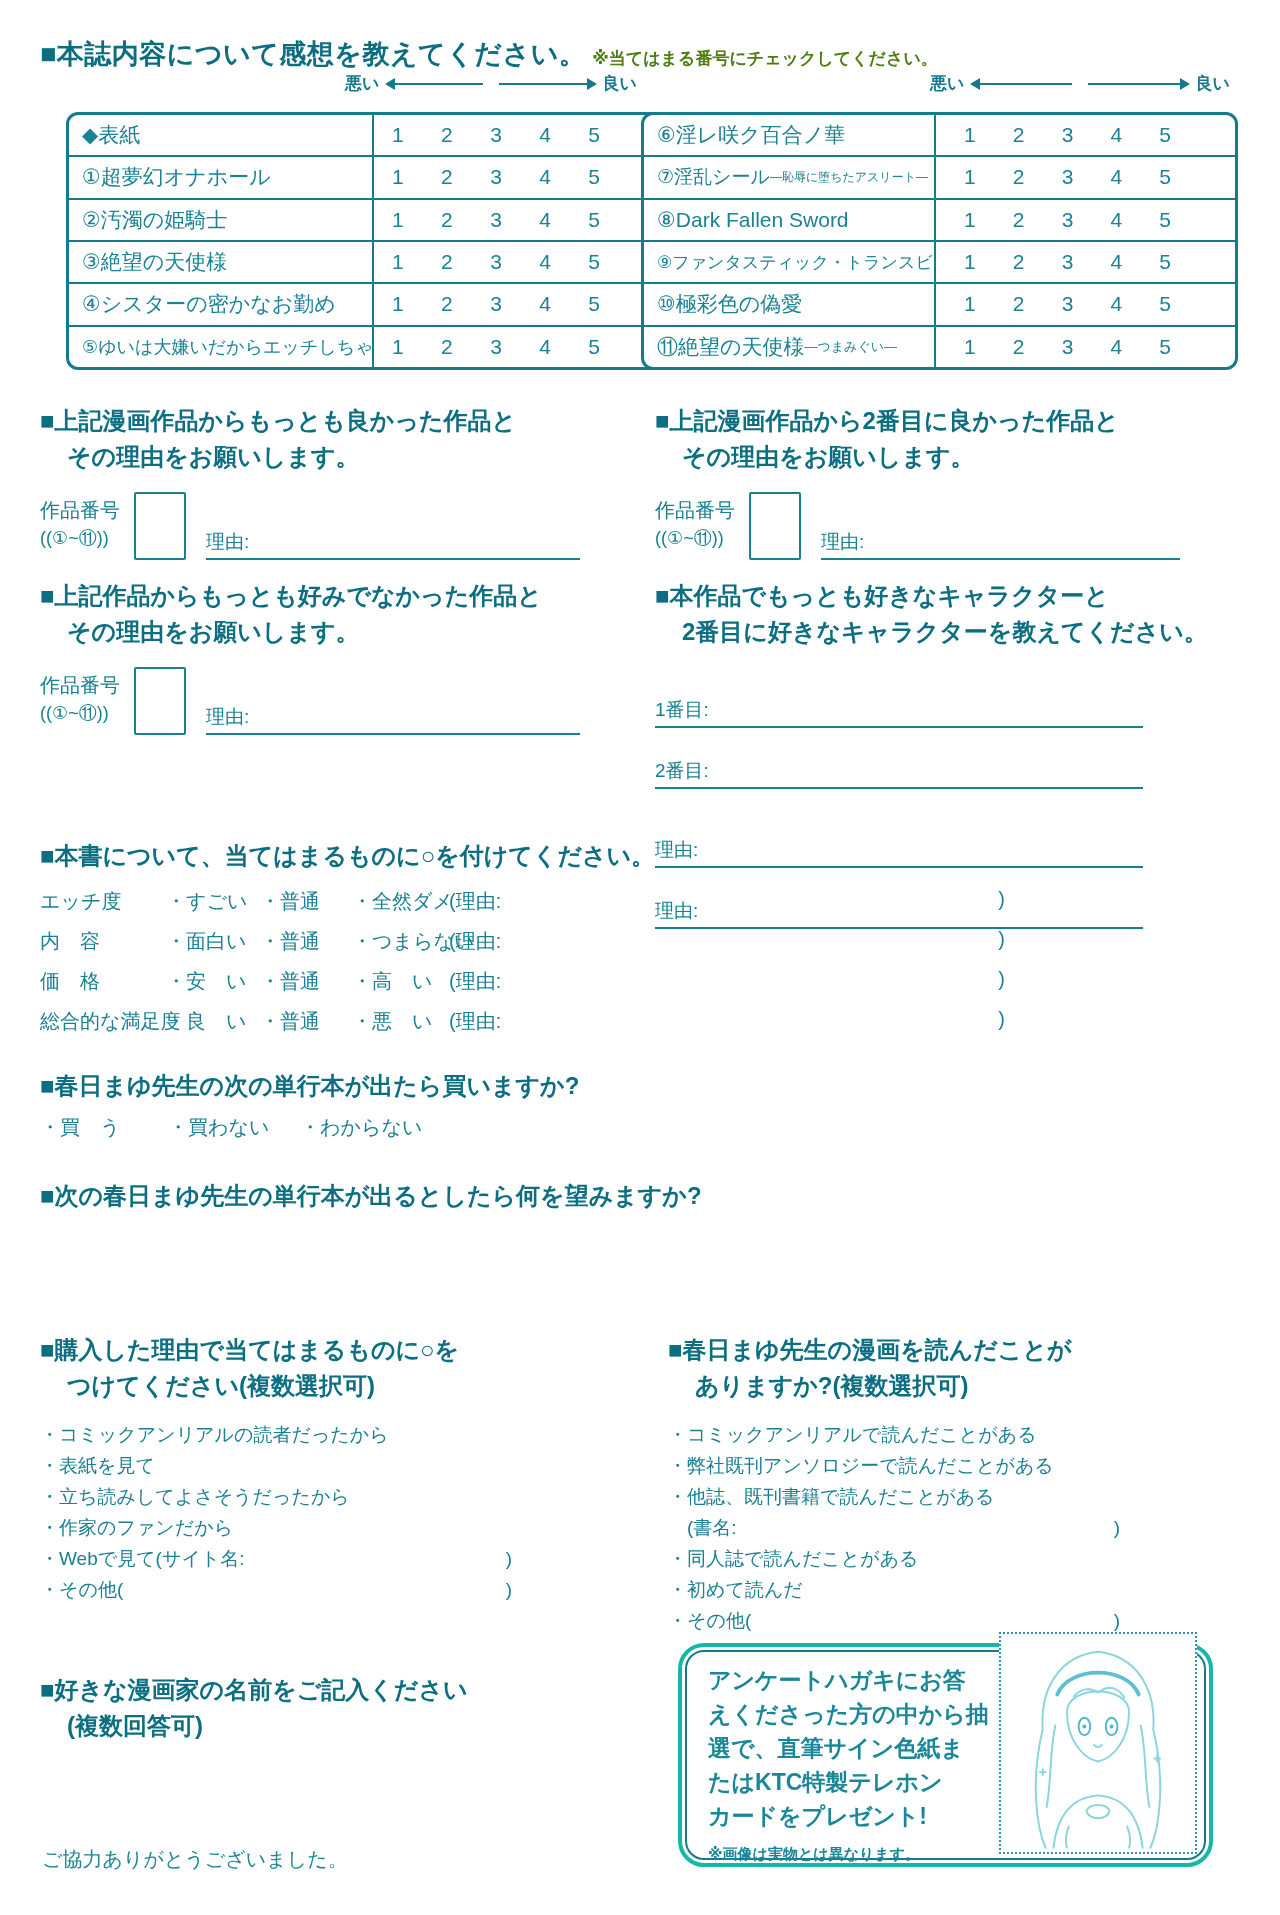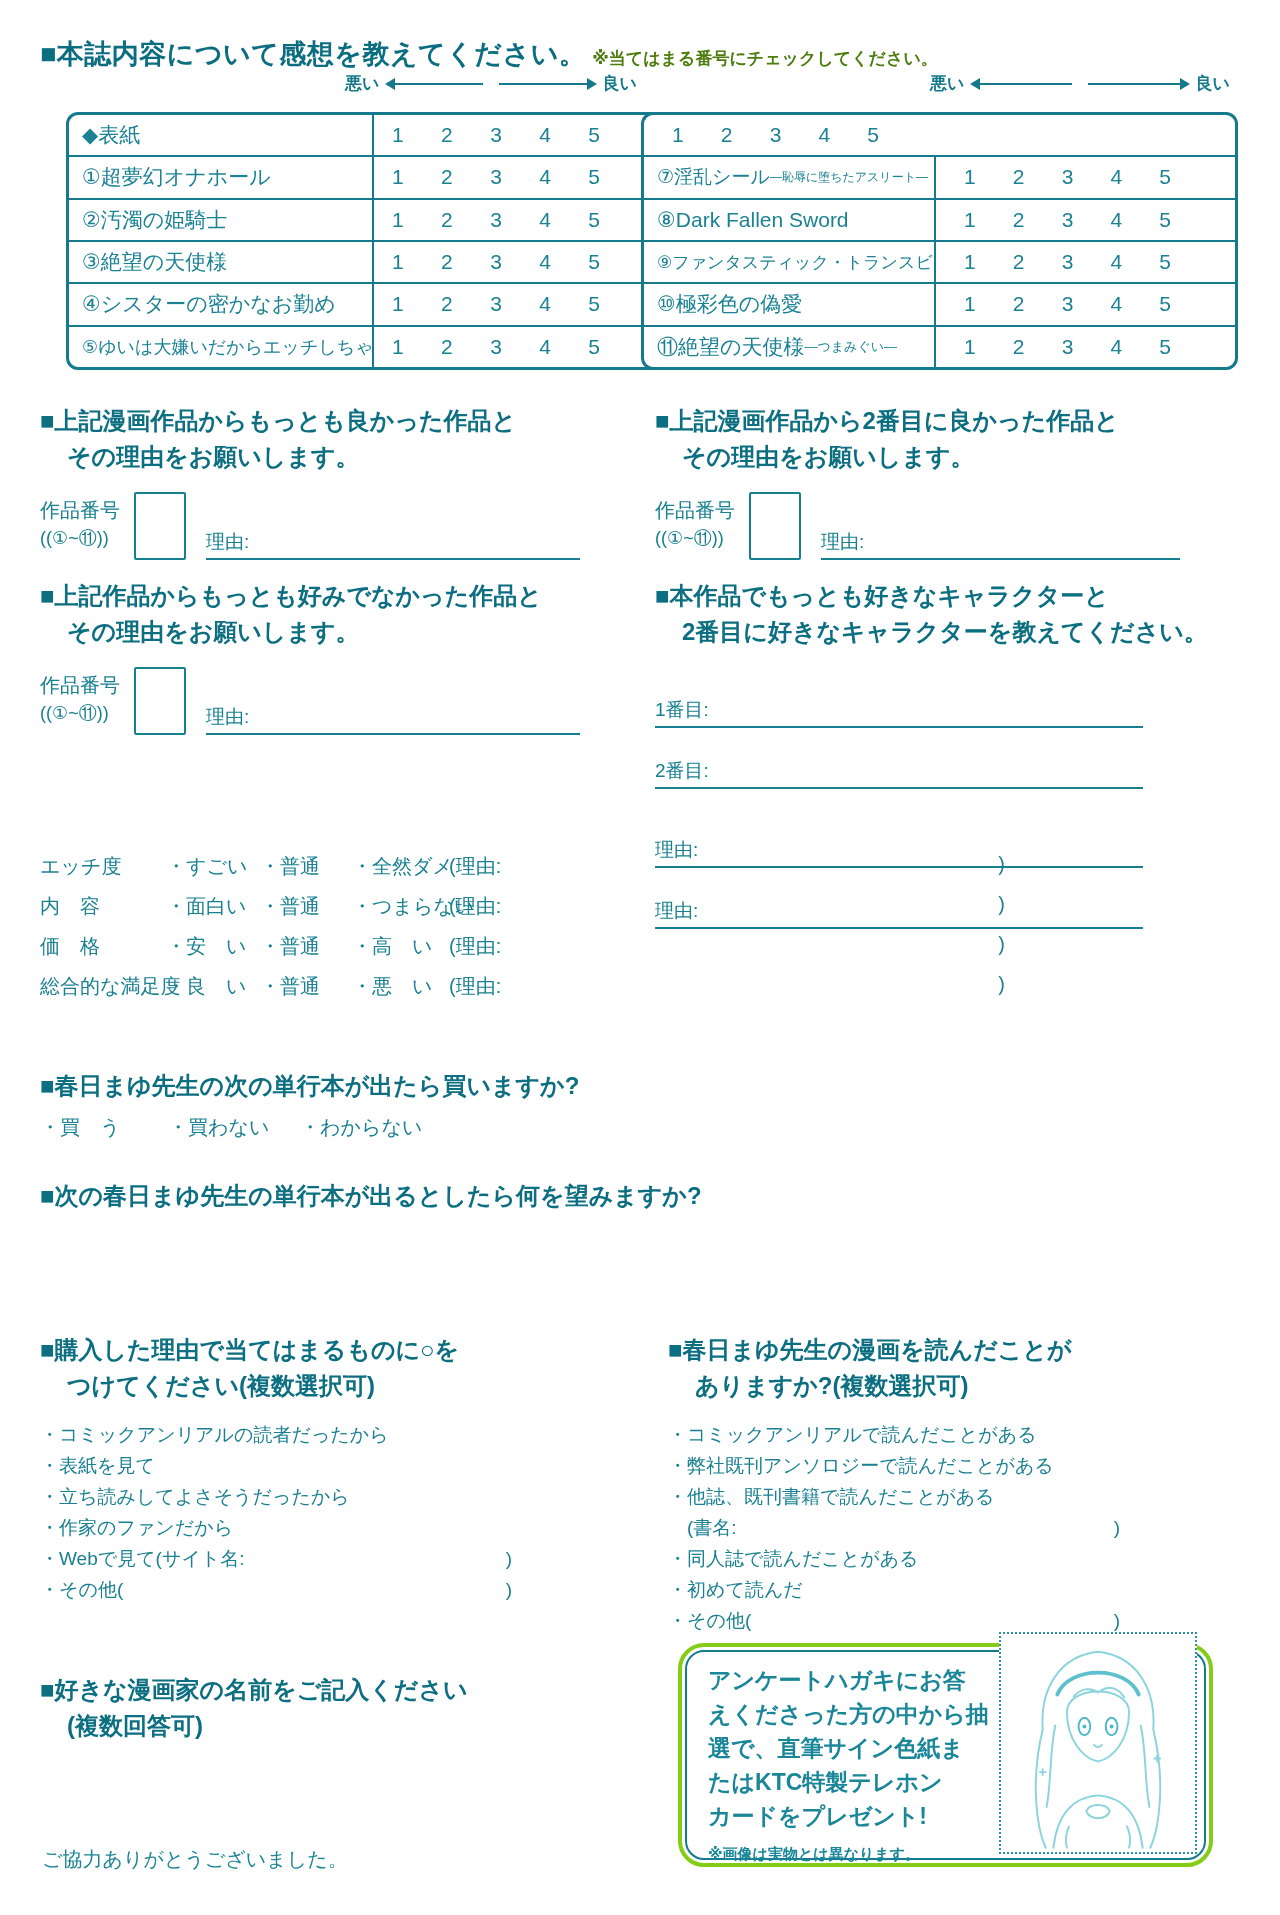--- a/index.html
+++ b/index.html
@@ -62,21 +62,21 @@
   .crow .rsn { flex:1; display:flex; }
   .crow .sp, .brow .sp { flex:1; }
   .opts-row { display:flex; margin-top:10px; font-size:20px; color:#1a8092; white-space:nowrap; }
   .opts-row span { display:inline-block; }
   .opts-row .b1 { width:128px; } .opts-row .b2 { width:132px; }
   
   .blist { margin-top:16px; }
   .brow { display:flex; align-items:center; height:31px; font-size:19px; color:#1a8092; white-space:nowrap; }
   
   .prize { position:absolute; left:678px; top:1643px; width:535px; height:224px;
-           border:4px solid #84cc16; border-radius:26px; background:#fff; }
+           border:4px solid #14b8a6; border-radius:26px; background:#fff; }
   .prize .inner { position:absolute; inset:3px; border:2px solid #157a8c; border-radius:19px; }
   .prize-text { position:absolute; left:26px; top:16px; width:288px; }
   .prize-text .pl { font-size:23px; font-weight:bold; color:#1a8799; line-height:34px; white-space:nowrap; }
   .prize-note { font-size:15px; font-weight:bold; color:#1a8799; margin-top:6px; white-space:nowrap; }
   .illus { position:absolute; left:317px; top:-15px; width:198px; height:222px;
            border:2px dotted #2a93a5; background:#fff; }
   .illus svg { width:100%; height:100%; }
   
   .thanks { position:absolute; left:42px; top:1846px; font-size:20px; color:#1c8596; }
 </style>
@@ -190,20 +190,24 @@
           <span>3</span>
           <span>4</span>
           <span>5</span>
         </div>
       </div>
     </div>
 
   <div class="rtable right">
 
       <div class="t-row">
+        <div class="t-label">
+          <span>⑥淫レ咲ク百合ノ華</span>
+          <span class="t-sub"></span>
+        </div>
         <div class="t-nums">
           <span>1</span>
           <span>2</span>
           <span>3</span>
           <span>4</span>
           <span>5</span>
         </div>
       </div>
 
       <div class="t-row">
@@ -339,20 +343,21 @@
       <div class="fill-line">
           <span>理由:</span>
         </div>
       <div class="fill-line">
           <span>理由:</span>
         </div>
     </div>
   </div>
 
   <div class="qblock" style="left:40px; top:838px; width:965px;">
+    <div class="qhead">■本書について、当てはまるものに○を付けてください。</div>
     <div class="blist" style="margin-top:8px;">
 
         <div class="crow">
           <span class="lab">エッチ度</span>
           <span class="o1">・すごい</span>
           <span class="o2">・普通</span>
           <span class="o3">・全然ダメ</span>
           <span class="rsn">
             <span>(理由:</span>
             <span class="sp"></span>

